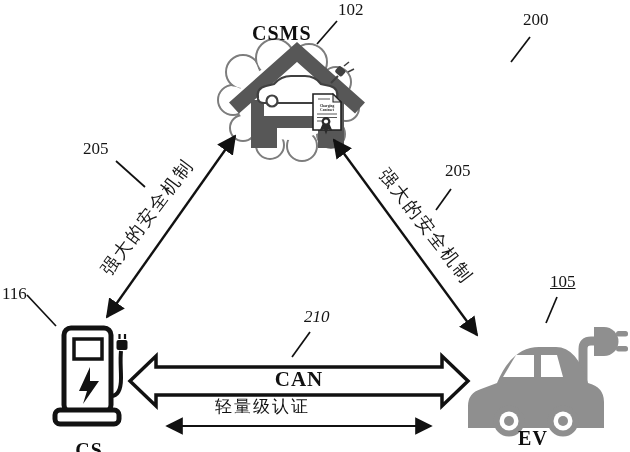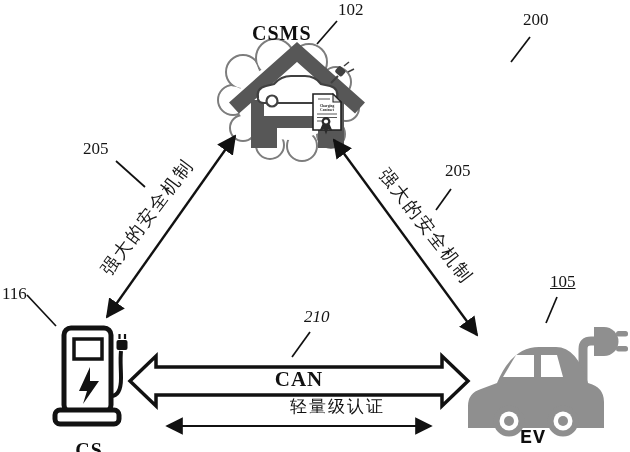--- a/index.html
+++ b/index.html
@@ -19,23 +19,23 @@
   .ref-210{left:304px;top:308px;font-style:italic;}
   .ref-116{left:2px;top:273px;margin-top:12px;}
   .ref-105{left:550px;top:273px;text-decoration:underline;}
   .rot{
     font-size:18px;letter-spacing:2px;color:#161616;
     transform:translate(-50%,-50%) rotate(var(--a));
   }
   .sec-left{left:147px;top:217px;--a:-53deg;}
   .sec-right{left:426px;top:226px;--a:52deg;}
   .can-label{left:234px;top:369px;width:130px;text-align:center;font-weight:bold;font-size:21px;letter-spacing:1px;}
-  .auth-label{left:215px;top:398px;width:170px;text-align:right;font-size:17px;letter-spacing:2px;}
+  .auth-label{left:215px;top:398px;width:170px;text-align:left;font-size:17px;letter-spacing:2px;}
   .cs-title{left:64px;top:428px;width:50px;text-align:center;margin-top:12px;}
-  .ev-title{left:508px;top:428px;width:50px;text-align:center;font-family:Liberation Mono, monospace;}
+  .ev-title{left:508px;top:428px;width:50px;text-align:center;}
 </style>
 </head>
 <body>
 
 <div class="stage">
 
   <svg width="630" height="452" viewBox="0 0 630 452">
     <defs>
       <marker id="ah" viewBox="0 0 10 10" refX="9" refY="5" markerWidth="8" markerHeight="8" orient="auto-start-reverse">
         <path d="M0,0 L10,5 L0,10 z" fill="#111"></path>

